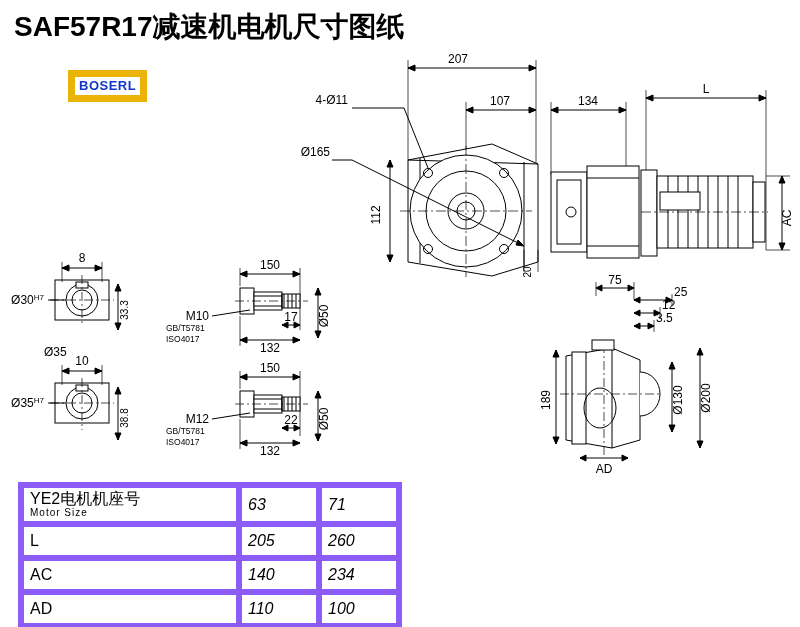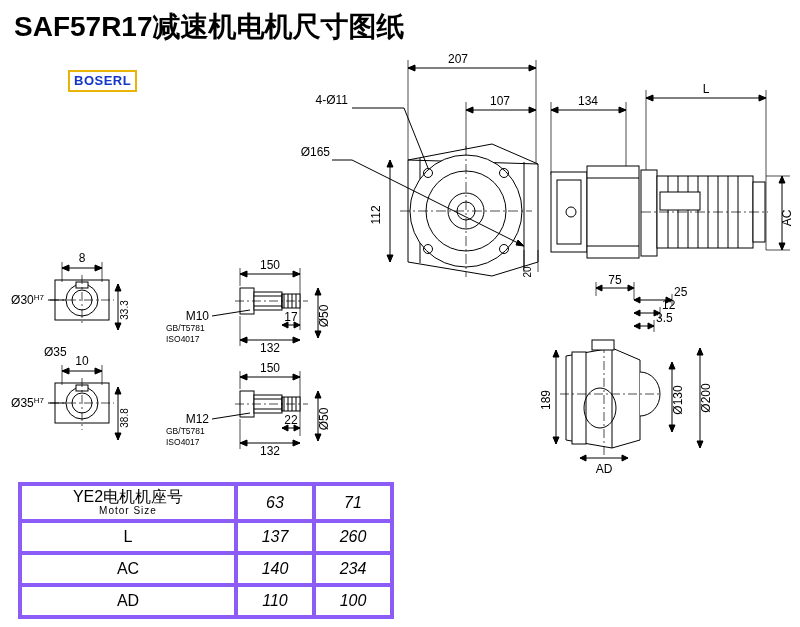--- a/index.html
+++ b/index.html
@@ -13,40 +13,39 @@
   }
   .canvas{position:absolute;left:0;top:0;width:800px;height:627px;}
   .title{
     position:absolute;left:14px;top:8px;
     font-size:28px;font-weight:bold;
     letter-spacing:0px;
     white-space:nowrap;
   }
   .logo{
     position:absolute;left:68px;top:70px;
-    border:2px solid #eab308;
+    border:7px solid #eab308;
     padding:1px 4px 2px 4px;
     font-size:13px;font-weight:bold;
     color:#1436c8;
     background:#fff;
     letter-spacing:0.5px;
   }
   svg{position:absolute;left:0;top:0;}
   .dim{font-family:"Liberation Sans", sans-serif;font-size:12px;fill:#000;}
   .dimsm{font-family:"Liberation Sans", sans-serif;font-size:10px;fill:#000;}
   .dimxs{font-family:"Liberation Sans", sans-serif;font-size:8.5px;fill:#000;}
   .tbl{
     position:absolute;left:18px;top:482px;
     border-collapse:collapse;
     font-size:16px;
     background:#fff;
   }
   .tbl td{
-    border:4px solid #8b5cf6;
-    text-align:center;
+    border:6px solid #8b5cf6;
     padding:2px 6px;
     height:24px;
   }
   .tbl td.lbl{width:200px;}
   .tbl td.val{width:62px;font-style:italic;}
   .tbl td.hdr{line-height:1.05;padding:3px 6px;}
   .hdr .cn{display:block;font-size:16px;}
   .hdr .en{display:block;font-size:10px;letter-spacing:1px;}
 </style>
 </head>
@@ -333,21 +332,21 @@
       <tr>
         <td class="lbl hdr">
           <span class="cn">YE2电机机座号</span>
           <span class="en">Motor Size</span>
         </td>
         <td class="val">63</td>
         <td class="val">71</td>
       </tr>
       <tr>
         <td class="lbl">L</td>
-        <td class="val">137</td>
+        <td class="val">205</td>
         <td class="val">260</td>
       </tr>
       <tr>
         <td class="lbl">AC</td>
         <td class="val">140</td>
         <td class="val">234</td>
       </tr>
       <tr>
         <td class="lbl">AD</td>
         <td class="val">110</td>

